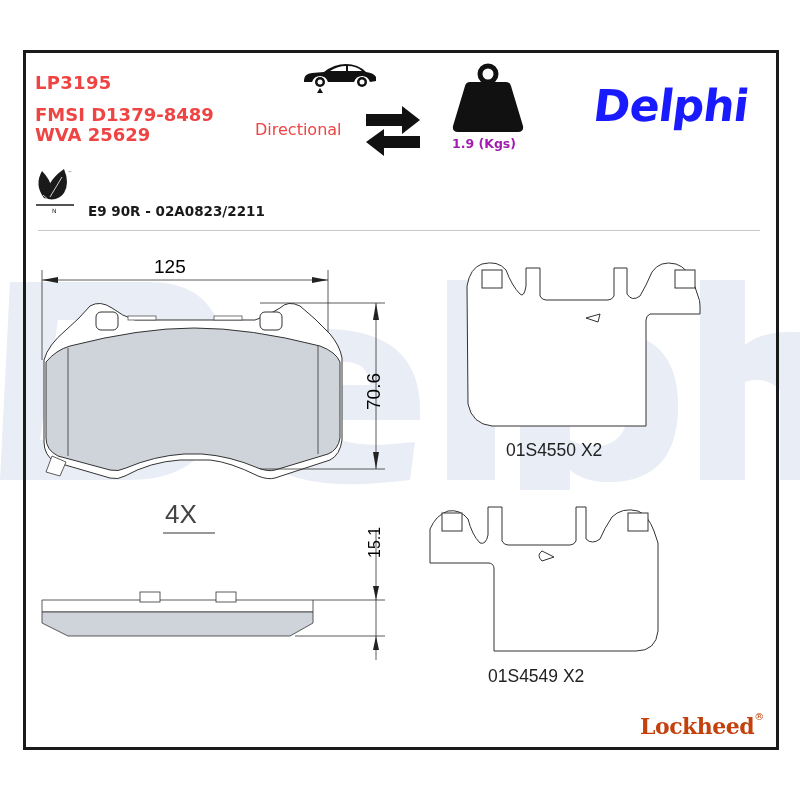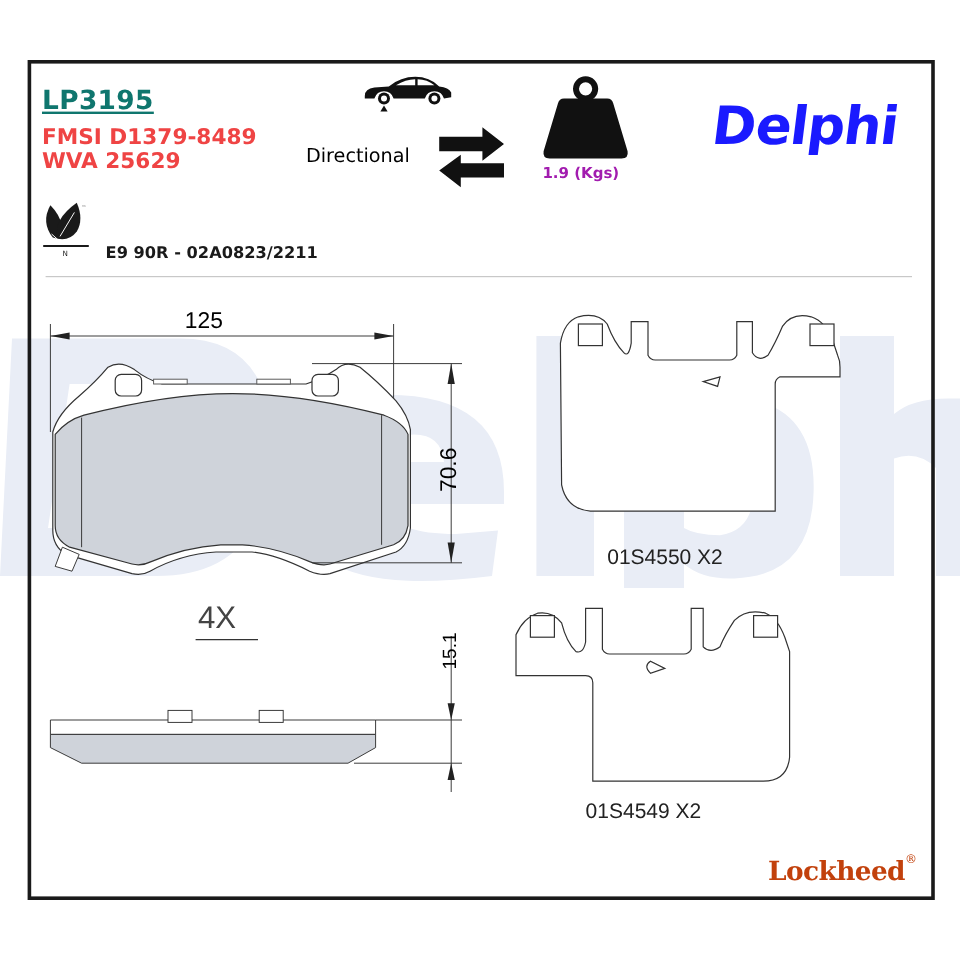--- a/index.html
+++ b/index.html
@@ -1,23 +1,23 @@
 <!DOCTYPE html>
 <html><head>
 <meta charset="utf-8">
 <style>
   html, body { margin: 0; padding: 0; background: #ffffff; }
   body { width: 800px; height: 800px; position: relative; overflow: hidden; font-family: "DejaVu Sans", sans-serif; }
   .frame { position: absolute; left: 23px; top: 50px; width: 750px; height: 694px; border: 3px solid #1a1a1a; box-sizing: content-box; }
   .abs { position: absolute; }
   .watermark { position: absolute; left: 0; top: 270px; width: 800px; height: 220px; }
-  .part-no { left: 35px; top: 72px; font-size: 22px; font-weight: bold; color: #0f766e; letter-spacing: 0.3px; text-decoration: underline; }
+  .part-no { left: 35px; top: 72px; font-size: 18px; font-weight: bold; color: #ef4444; letter-spacing: 0.3px; }
   .ref { left: 35px; font-size: 18px; font-weight: bold; color: #ef4444; }
   .approval { left: 88px; top: 203px; font-size: 13.5px; font-weight: bold; color: #1a1a1a; }
-  .directional { left: 255px; top: 120px; font-size: 16px; color: #000000; }
+  .directional { left: 255px; top: 120px; font-size: 16px; color: #ef4444; }
   .weight-label { left: 452px; top: 136px; font-size: 12.5px; font-weight: bold; color: #a21caf; }
   .brand { left: 594px; top: 80px; font-family: "DejaVu Sans", sans-serif; font-size: 44px; font-weight: bold; font-style: italic; color: #1a1aff; letter-spacing: -1px; transform: skewX(4deg); }
   .divider { left: 38px; top: 230px; width: 722px; height: 0; border-top: 1px solid #c8c8c8; }
   .shim-label { font-family: "Liberation Sans", sans-serif; font-size: 17.5px; color: #222; }
   .lockheed { left: 640px; top: 713px; font-family: "DejaVu Serif", serif; font-weight: bold; font-size: 22px; color: #c2410c; letter-spacing: -0.5px; }
   .lockheed sup { font-size: 10px; font-weight: normal; vertical-align: top; position: relative; top: -2px; }
   .dim { font-family: "Liberation Sans", sans-serif; color: #444; font-size: 19px; }
 </style>
 </head>
 <body>
@@ -127,21 +127,21 @@
   <path d="M346 126 L343 140 L349 140 Z" fill="#222"></path>
   <text x="0" y="0" class="dim" style="font-size:16px" transform="translate(350,48) rotate(-90)">15.1</text>
 </svg>
 
 <svg class="abs" style="left:462px; top:256px;" width="262" height="172" viewBox="0 0 262 172">
   <path d="M5 30 Q8 12 20 8 Q36 4 44 14 Q50 30 58 38 Q62 42 64 30 L64 12 L78 12 L78 40 Q80 44 84 44 L146 44 Q150 44 152 40 L152 12 L165 12 L165 38 Q170 46 178 40 Q184 30 190 16 Q198 4 214 8 Q226 12 232 28 L236 40 Q238 44 238 50 L238 58 L188 58 Q184 60 184 64 L184 170 L30 170 Q10 168 6 148 Z" fill="#fff" stroke="#333" stroke-width="1"></path>
   <rect x="20" y="14" width="20" height="18" fill="#fff" stroke="#333" stroke-width="1"></rect>
   <rect x="213" y="14" width="20" height="18" fill="#fff" stroke="#333" stroke-width="1"></rect>
   <path d="M124 62 L138 58 L136 66 Z" fill="#fff" stroke="#333" stroke-width="1"></path>
 </svg>
-<div class="abs shim-label" style="left:506px; top:454px;">01S4550 X2</div>
+<div class="abs shim-label" style="left:506px; top:440px;">01S4550 X2</div>
 
 <svg class="abs" style="left:428px; top:505px;" width="240" height="150" viewBox="0 0 240 150">
   <path d="M2 24 Q8 10 20 6 Q32 4 40 14 Q44 30 52 38 Q58 40 60 30 L60 2 L74 2 L74 36 Q76 40 80 40 L142 40 Q146 40 148 36 L148 2 L158 2 L158 34 Q164 40 172 34 Q176 24 184 12 Q194 2 210 6 Q220 10 226 26 L230 38 L230 126 Q228 146 208 146 L66 146 L66 64 Q66 58 60 58 L2 58 Z" fill="#fff" stroke="#333" stroke-width="1"></path>
   <rect x="14" y="8" width="20" height="18" fill="#fff" stroke="#333" stroke-width="1"></rect>
   <rect x="200" y="8" width="20" height="18" fill="#fff" stroke="#333" stroke-width="1"></rect>
   <path d="M114 46 Q108 50 114 56 L126 52 Z" fill="#fff" stroke="#333" stroke-width="1"></path>
 </svg>
 <div class="abs shim-label" style="left:488px; top:666px;">01S4549 X2</div>
 
 <div class="abs lockheed"><span>Lockheed</span><sup>®</sup></div>

